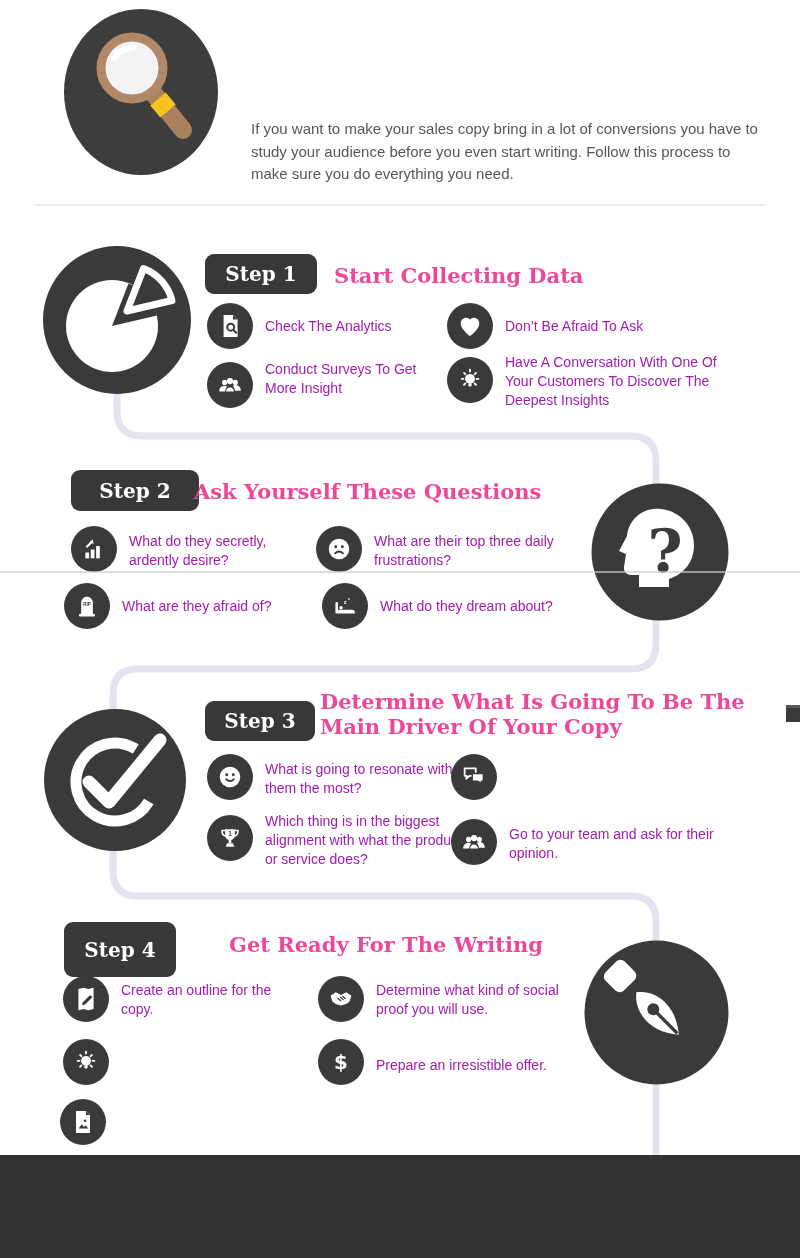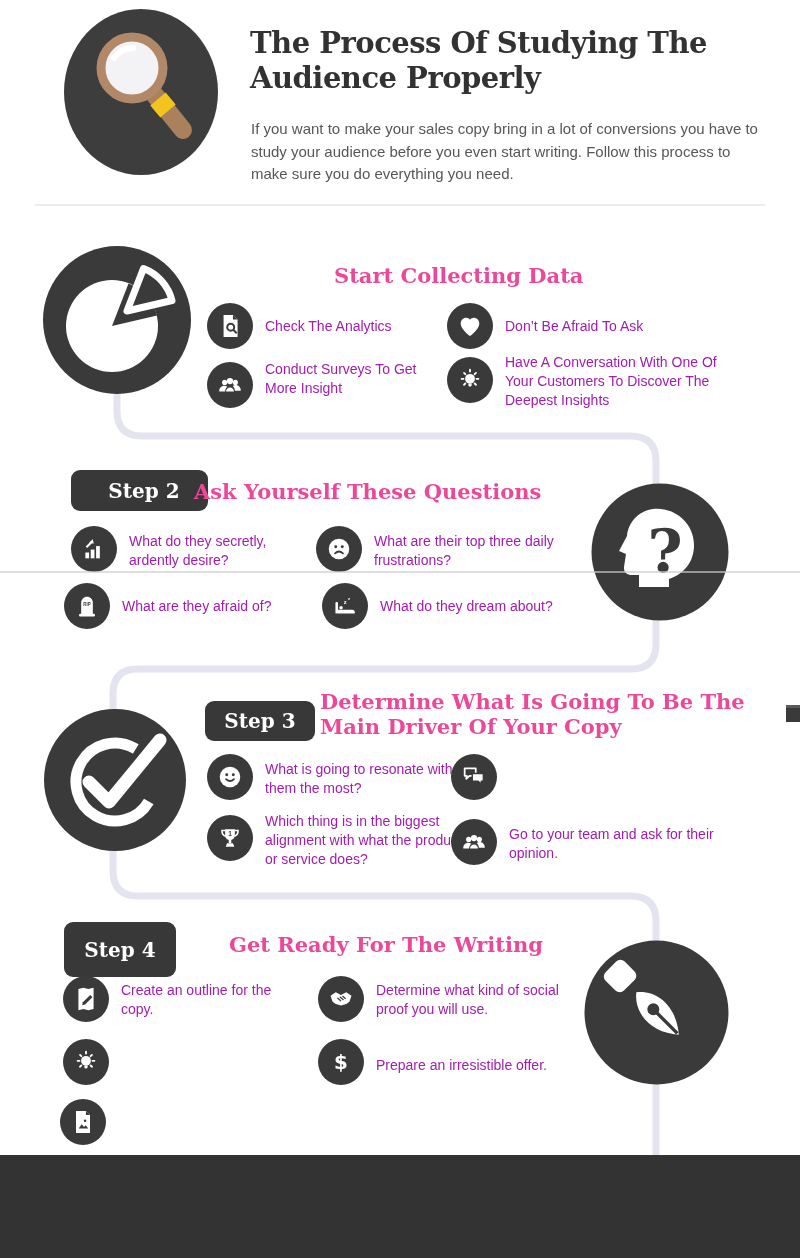--- a/index.html
+++ b/index.html
@@ -39,32 +39,32 @@
 
   <div class="abs" style="left:62px;top:8px;">
     <svg width="158" height="170" viewBox="0 0 158 170">
       <ellipse cx="79" cy="84" rx="77" ry="83" fill="#3d3d3d"></ellipse>
       <line x1="92" y1="86" x2="121" y2="122" stroke="#a9815d" stroke-width="18" stroke-linecap="round"></line>
       <line x1="96" y1="91" x2="106" y2="103" stroke="#f2c41d" stroke-width="20"></line>
       <circle cx="70" cy="60" r="31" fill="#f3f3f6" stroke="#b18968" stroke-width="9"></circle>
       <path d="M52 50 a24 24 0 0 1 19 -10" stroke="#ffffff" stroke-width="6" fill="none" stroke-linecap="round"></path>
     </svg>
   </div>
-  <div id="title" class="abs serif">The Process Of Studying The Audience Properly</div>
   <div id="subtitle" class="abs">If you want to make your sales copy bring in a lot of conversions you have to study your audience before you even start writing. Follow this process to make sure you do everything you need.</div>
   <div id="divider" class="abs"></div>
 
   <div class="abs big" style="left:42px;top:245px;">
     <svg width="150" height="150" viewBox="0 0 150 150">
       <circle cx="75" cy="75" r="74" fill="#3a3a3a"></circle>
       <circle cx="70" cy="81" r="46" fill="#fff"></circle>
       <path d="M70 81 L115 70.5 A46 46 0 0 0 86.5 38.5 Z" fill="#3a3a3a"></path>
       <path d="M85 66 L130 55.5 A46 46 0 0 0 101.5 23.5 Z" fill="#3a3a3a" stroke="#fff" stroke-width="7" stroke-linejoin="round"></path>
     </svg>
   </div>
+  <div class="abs badge" style="left:205px;top:254px;width:112px;height:40px;">Step 1</div>
   <div class="abs stitle" style="left:334px;top:263px;">Start Collecting Data</div>
 
   <div class="abs icn" style="left:207px;top:303px;">
     <svg viewBox="0 0 24 24">
         <path d="M6.5 2.5h8l4 4v15h-12z" fill="#fff"></path>
         <path d="M14.5 2.5v4h4z" fill="#3a3a3a"></path>
         <circle cx="12.6" cy="13" r="3" fill="none" stroke="#3a3a3a" stroke-width="1.7"></circle>
         <path d="M14.8 15.2l3 3" stroke="#3a3a3a" stroke-width="1.7"></path>
       </svg>
   </div>
@@ -99,21 +99,21 @@
           <path d="M17.6 11h1.6"></path>
           <path d="M6.9 5.9l1.1 1.1"></path>
           <path d="M17.1 5.9L16 7"></path>
           <path d="M6.9 16.1l1.1-1.1"></path>
           <path d="M17.1 16.1L16 15"></path>
         </g>
       </svg>
   </div>
   <div class="abs itxt" style="left:505px;top:353px;width:225px;">Have A Conversation With One Of Your Customers To Discover The Deepest Insights</div>
 
-  <div class="abs badge" style="left:71px;top:470px;width:128px;height:41px;padding-left:9px;">Step 2</div>
+  <div class="abs badge" style="left:71px;top:470px;width:128px;height:41px;">Step 2</div>
   <div class="abs stitle" style="left:194px;top:479px;">Ask Yourself These Questions</div>
 
   <div class="abs icn" style="left:71px;top:526px;">
     <svg viewBox="0 0 24 24">
         <rect x="4.6" y="15" width="3.2" height="5" fill="#fff"></rect>
         <rect x="9.2" y="12.5" width="3.2" height="7.5" fill="#fff"></rect>
         <rect x="13.8" y="9.5" width="3.2" height="10.5" fill="#fff"></rect>
         <path d="M5.5 10.5L10 6" stroke="#fff" stroke-width="1.8"></path>
         <path d="M10.9 3.6l.9 3.8-3.8-.9z" fill="#fff"></path>
       </svg>

